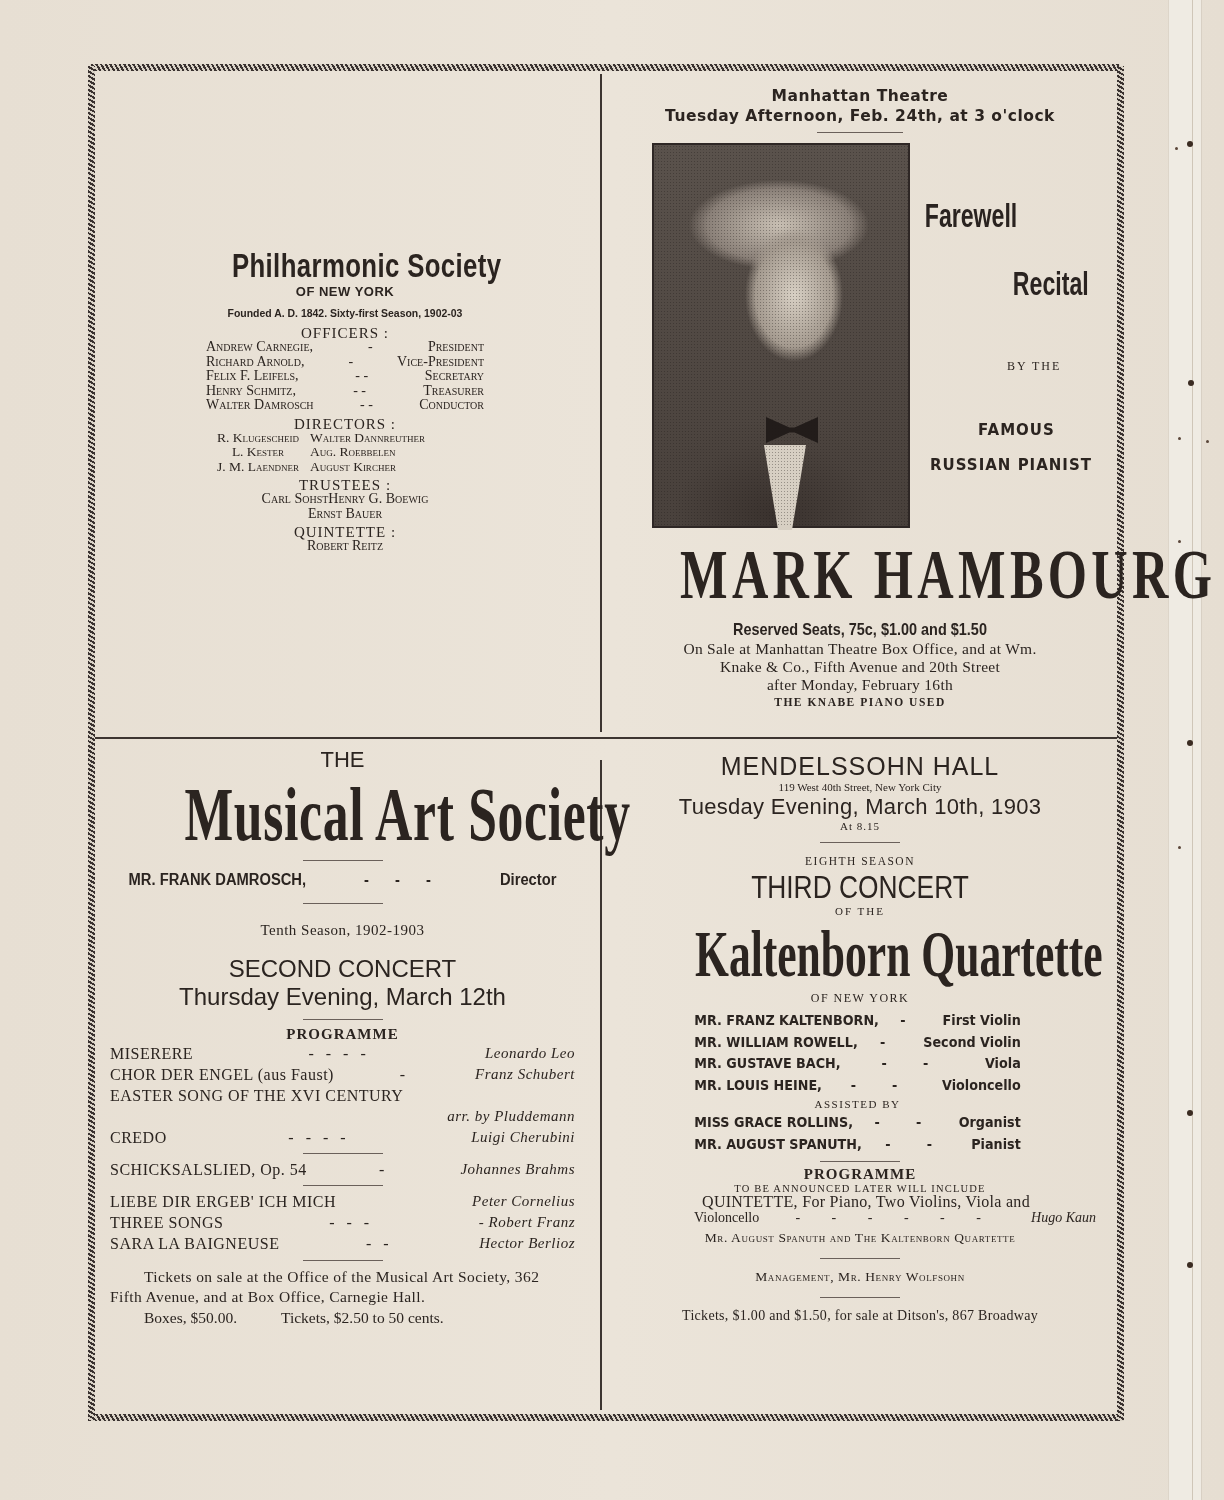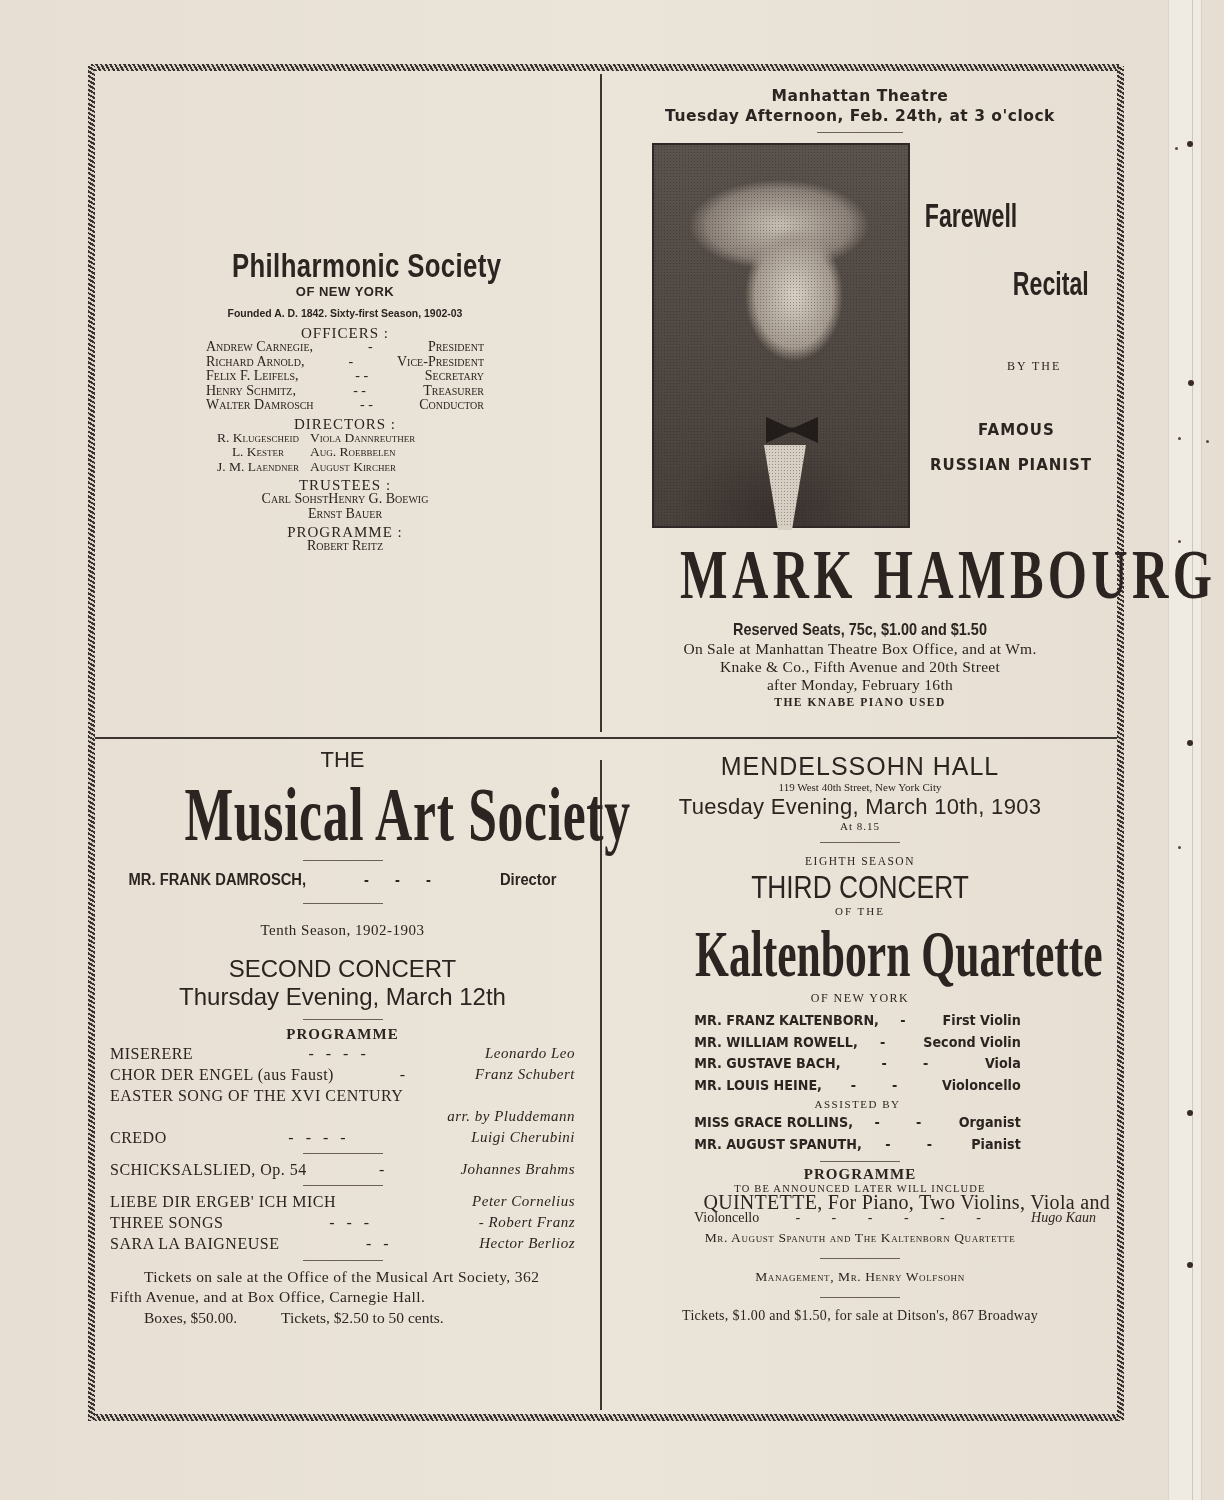--- a/index.html
+++ b/index.html
@@ -88,21 +88,21 @@
   .at815 { font-size:11px; letter-spacing:1px; }
   .eighth { font-size:11.5px; letter-spacing:1.5px; }
   .third { font-family:"Liberation Sans", sans-serif; font-size:31px; line-height:34px; transform:scaleX(0.85); white-space:nowrap; }
   .ofthe { font-size:11px; letter-spacing:2px; }
   .kq { font-family:"Liberation Serif", serif; font-weight:bold; font-size:66px; line-height:74px; transform:scaleX(0.66); white-space:nowrap; }
   .ofny { font-size:12px; letter-spacing:1.5px; }
   .mem-row { display:flex; justify-content:space-between; font-family:"DejaVu Sans", sans-serif; font-weight:bold; font-size:14.5px; line-height:21.5px; white-space:nowrap; transform:scaleX(0.88); }
   .mem-row .d { flex:1; text-align:center; letter-spacing:18px; }
   .assisted { font-size:11px; letter-spacing:1.5px; line-height:16px; }
   .tba { font-size:10.5px; letter-spacing:1.2px; }
-  .quint { text-align:right; font-size:20px; line-height:16px; letter-spacing:0.3px; }
+  .quint { text-align:center; font-size:16px; line-height:16px; letter-spacing:0.3px; }
   .quint2 { display:flex; justify-content:space-between; font-size:14px; line-height:16px; padding-left:84px; }
   .quint2 .comp { font-style:italic; }
   .quint2 .d { flex:1; text-align:center; letter-spacing:14px; }
   .sc { font-variant:small-caps; font-size:13.5px; letter-spacing:0.6px; }
 </style>
 </head>
 <body>
 
 <div class="page-bg"></div>
 <div class="spine"></div>
@@ -156,40 +156,40 @@
     <div class="ph-row">
         <span>Walter Damrosch</span>
         <span class="dash">-    -</span>
         <span>Conductor</span>
       </div>
   </div>
   <div class="ph-sec">DIRECTORS :</div>
   <div style="padding:0 6px">
     <div class="ph-dir">
         <span>R. Klugescheid</span>
-        <span>Viola Dannreuther</span>
+        <span>Walter Dannreuther</span>
       </div>
     <div class="ph-dir">
         <span>L. Kester</span>
         <span>Aug. Roebbelen</span>
       </div>
     <div class="ph-dir">
         <span>J. M. Laendner</span>
         <span>August Kircher</span>
       </div>
   </div>
   <div class="ph-sec">TRUSTEES :</div>
   <div class="ph-row" style="padding:0 6px 0 6px;justify-content:center">
       <span>Carl Sohst</span>
       <span>Henry G. Boewig</span>
     </div>
   <div class="ph-row" style="justify-content:center">
       <span>Ernst Bauer</span>
     </div>
-  <div class="ph-sec">PROGRAMME :</div>
+  <div class="ph-sec">QUINTETTE :</div>
   <div class="ph-row" style="justify-content:center">
       <span>Robert Reitz</span>
     </div>
 </div>
 
 <div class="panel" style="left:610px;top:86px;width:500px">
   <div class="mh-head">Manhattan Theatre</div>
   <div class="mh-head">Tuesday Afternoon, Feb. 24th, at 3 o'clock</div>
   <div class="short-rule" style="margin-top:6px;width:86px"></div>
 </div>

